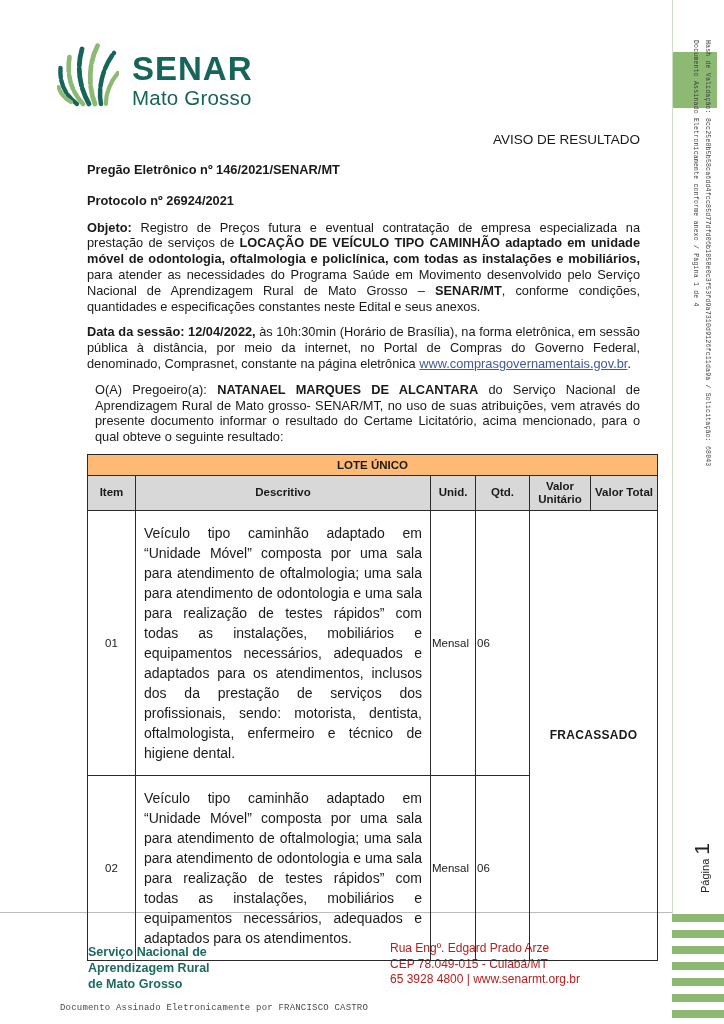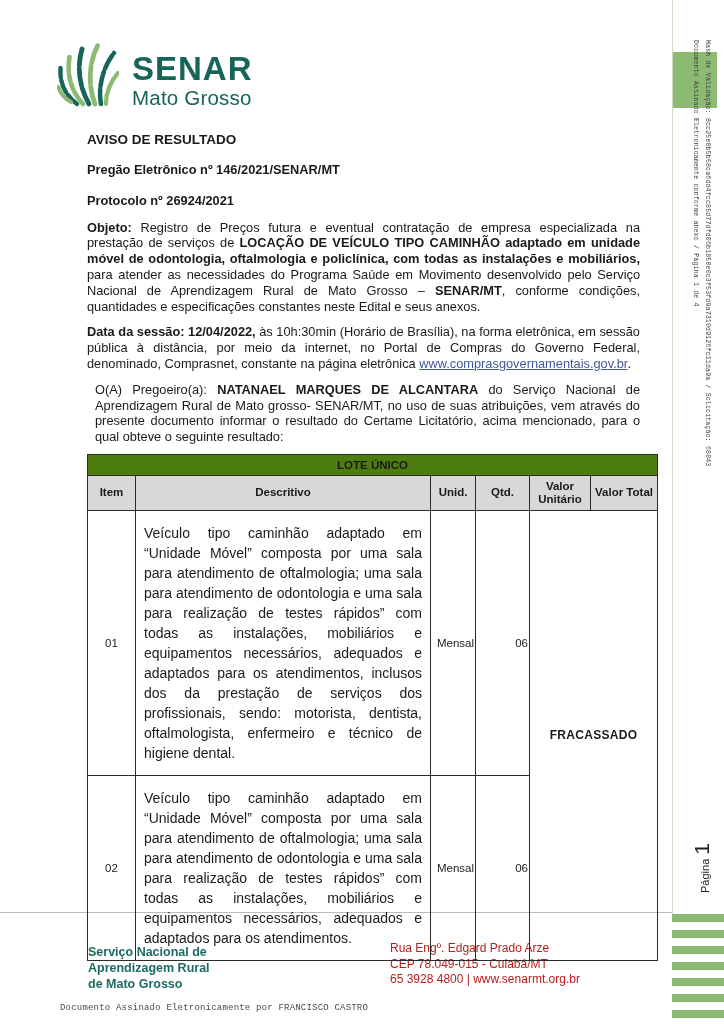--- a/index.html
+++ b/index.html
@@ -29,39 +29,39 @@
     background:repeating-linear-gradient(to bottom,#8cba72 0 8px,#ffffff 8px 16px);
   }
   
   .logo{position:absolute;left:57px;top:38px;display:flex;align-items:flex-start;gap:13px;z-index:2;}
   .logo-mark{width:62px;height:72px;}
   .logo-text{display:flex;flex-direction:column;margin-top:14px;}
   .brand{font-size:33px;font-weight:bold;color:#176459;letter-spacing:1px;line-height:1;}
   .region{font-size:20.5px;color:#176459;line-height:1.15;margin-top:1px;letter-spacing:.2px;}
   
   .content{position:absolute;left:87px;top:132px;width:570px;z-index:2;}
-  .doc-title{font-size:13.5px;font-weight:bold;text-align:left;margin:0 17px 0 0;}
+  .doc-title{font-size:13.5px;font-weight:normal;text-align:right;margin:0 17px 0 0;}
   .content p{margin:0 17px 0 0;text-align:justify;font-size:12.8px;line-height:15.8px;}
   p.ref{margin-top:15px;font-weight:bold;text-align:left;}
   p.objeto{margin-top:11px;}
   p.sessao{margin-top:10px;}
   p.pregoeiro{margin-top:10px;margin-left:8px;}
   .b{font-weight:bold;}
   a.doclink{color:#41599a;text-decoration:underline;cursor:pointer;}
   
   table.result{
     border-collapse:collapse;table-layout:fixed;width:570px;margin-top:9px;
     font-size:11.5px;color:#1a1a1a;
   }
   table.result td{border:1px solid #2a2a2a;}
-  td.lote{background:#4d7c0f;font-weight:bold;text-align:center;height:18px;padding:1px;}
+  td.lote{background:#fdba74;font-weight:bold;text-align:center;height:18px;padding:1px;}
   tr.cols td{background:#d8d8d8;font-weight:bold;text-align:center;vertical-align:middle;height:30px;line-height:1.15;padding:2px;}
   td.cell-item{text-align:center;vertical-align:middle;width:48px;}
   td.cell-desc{padding:12px 8px;text-align:justify;line-height:20px;vertical-align:middle;font-size:14px;}
-  td.cell-mid{text-align:right;vertical-align:middle;}
+  td.cell-mid{text-align:left;vertical-align:middle;}
   td.cell-result{text-align:center;vertical-align:middle;font-weight:bold;font-size:12px;letter-spacing:.3px;}
   tr.row1{height:188px;}
   tr.row2{height:148px;}
   
   .foot-divider{position:absolute;left:0;top:912px;width:672px;height:1px;background:#bcbcbc;}
   .foot-org{position:absolute;left:88px;top:944px;font-size:12.5px;font-weight:bold;color:#1d6b60;line-height:16px;}
   .foot-addr{position:absolute;left:390px;top:941px;font-size:12px;color:#b91c1c;line-height:15.5px;}
   .foot-note{position:absolute;left:28px;top:1003px;font-family:"Liberation Mono",monospace;font-size:9px;color:#4a4a4a;letter-spacing:.2px;padding-left:32px;}
 </style>
 </head>

